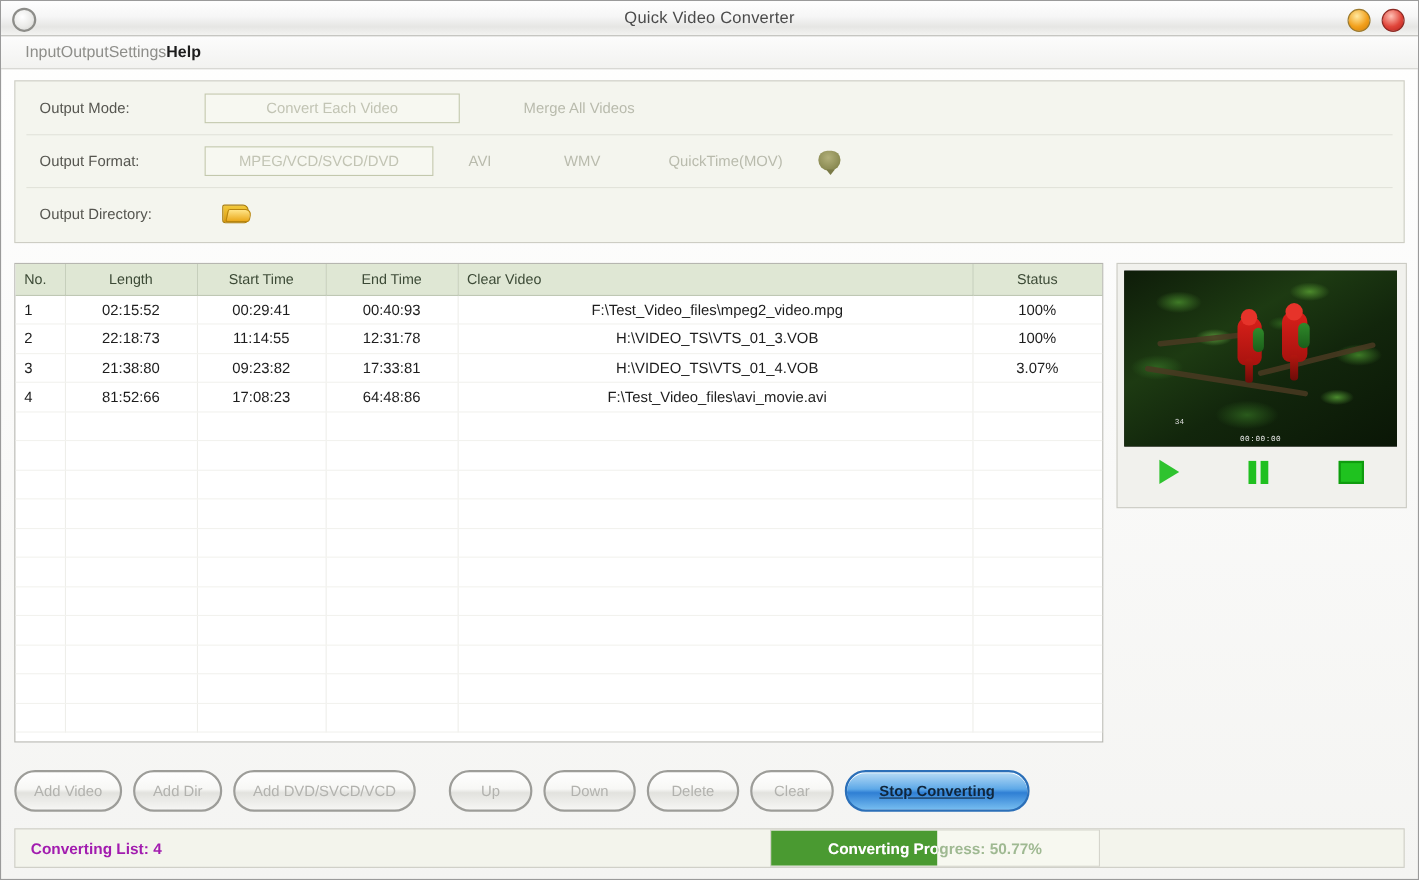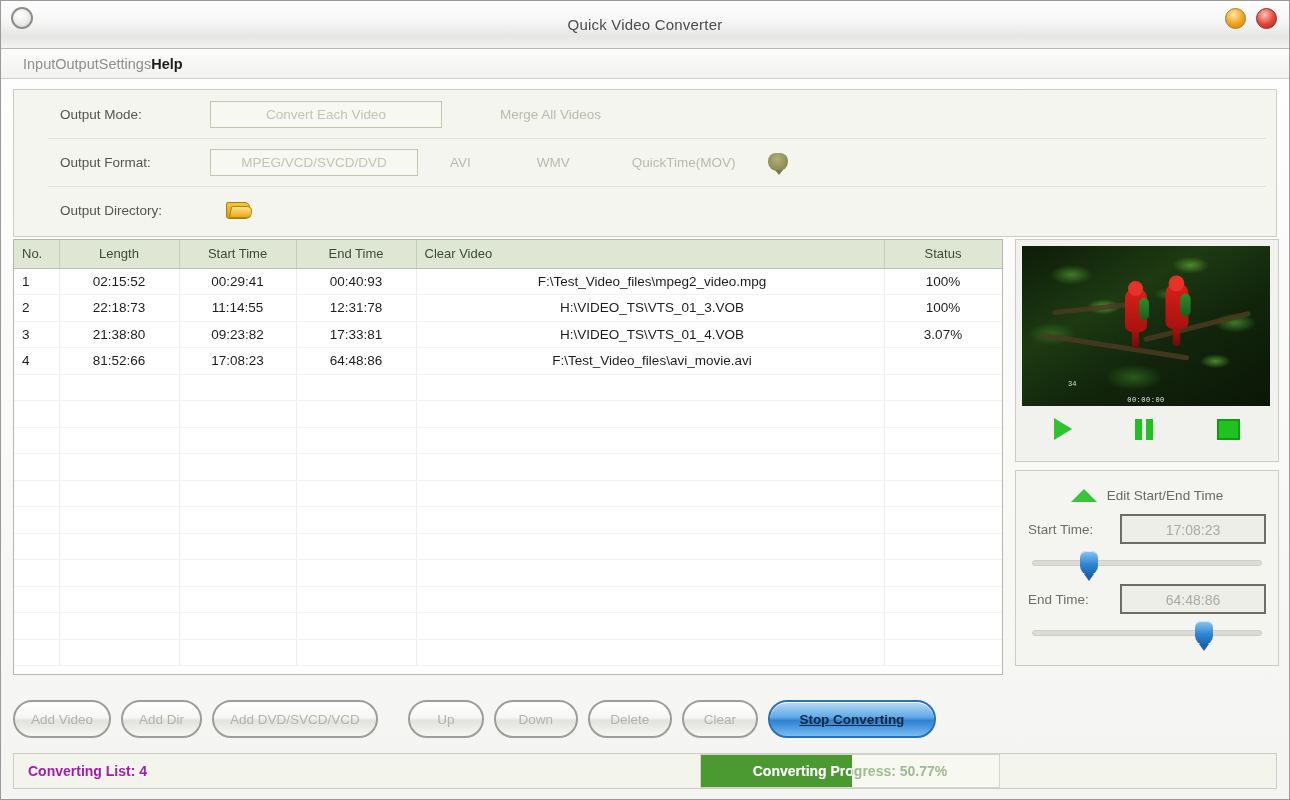--- a/index.html
+++ b/index.html
@@ -13,21 +13,21 @@
   #app {
     position: relative;
     width: 1290px; height: 800px;
     background: linear-gradient(#ffffff, #f4f4f2);
     border: 1px solid #9a9a9a;
   }
 
   
   .titlebar {
     position: relative;
-    height: 48px;
+    height: 32px;
     background: linear-gradient(#fefefe 0%, #f6f6f6 45%, #e6e6e4 75%, #f3f3f1 100%);
     border-bottom: 1px solid #b8b8b4;
     display: flex; align-items: center; justify-content: center;
   }
   .app-icon {
     position: absolute; left: 10px; top: 6px;
     width: 22px; height: 22px; border-radius: 50%;
     background: radial-gradient(circle at 40% 35%, #ffffff, #e9e9e7 60%, #cfcfcb 100%);
     border: 2px solid #8d8d89;
   }
@@ -49,21 +49,20 @@
   .menu-item { font-size: 14.5px; color: #8e8e8a; cursor: default; }
   .menu-item.active { color: #1c1c1c; font-weight: bold; }
 
   
   .options {
     margin: 10px 12px 0 12px;
     background: #f4f5ee;
     border: 1px solid #cdcdc4;
     height: 148px;
     position: relative;
-    padding-left: 24px;
   }
   .opt-row { display: flex; align-items: center; height: 48px; padding-left: 22px; position: relative; }
   .opt-row + .opt-row::before {
     content: ""; position: absolute; left: 10px; right: 10px; top: 0;
     border-top: 1px solid #e2e3da;
   }
   .opt-label { font-size: 13.5px; color: #55554f; width: 150px; flex: none; }
   .seg {
     font-size: 13.5px; color: #b9bbad; padding: 5px 14px; cursor: default;
     white-space: nowrap;
@@ -456,44 +455,20 @@
           <div class="tp-btn pause-ic">
               <i></i>
               <i></i>
             </div>
           <div class="tp-btn">
               <div class="stop-ic"></div>
             </div>
         </div>
       </div>
 
-      <div class="edit-box">
-        <div class="edit-head">
-          <div class="tri-up"></div>
-          <span>Edit Start/End Time</span>
-        </div>
-
-        <div class="time-row">
-          <div class="time-lbl">Start Time:</div>
-          <div class="time-val">17:08:23</div>
-        </div>
-        <div class="slider">
-          <div class="track"></div>
-          <div class="knob" style="left:22%;"></div>
-        </div>
-
-        <div class="time-row">
-          <div class="time-lbl">End Time:</div>
-          <div class="time-val">64:48:86</div>
-        </div>
-        <div class="slider">
-          <div class="track"></div>
-          <div class="knob" style="left:70%;"></div>
-        </div>
-      </div>
 
     </div>
   </div>
 
   <div class="btnbar">
     <div class="pbtn">Add Video</div>
     <div class="pbtn">Add Dir</div>
     <div class="pbtn">Add DVD/SVCD/VCD</div>
     <div class="pbtn gap-l" style="width:76px;">Up</div>
     <div class="pbtn" style="width:84px;">Down</div>

